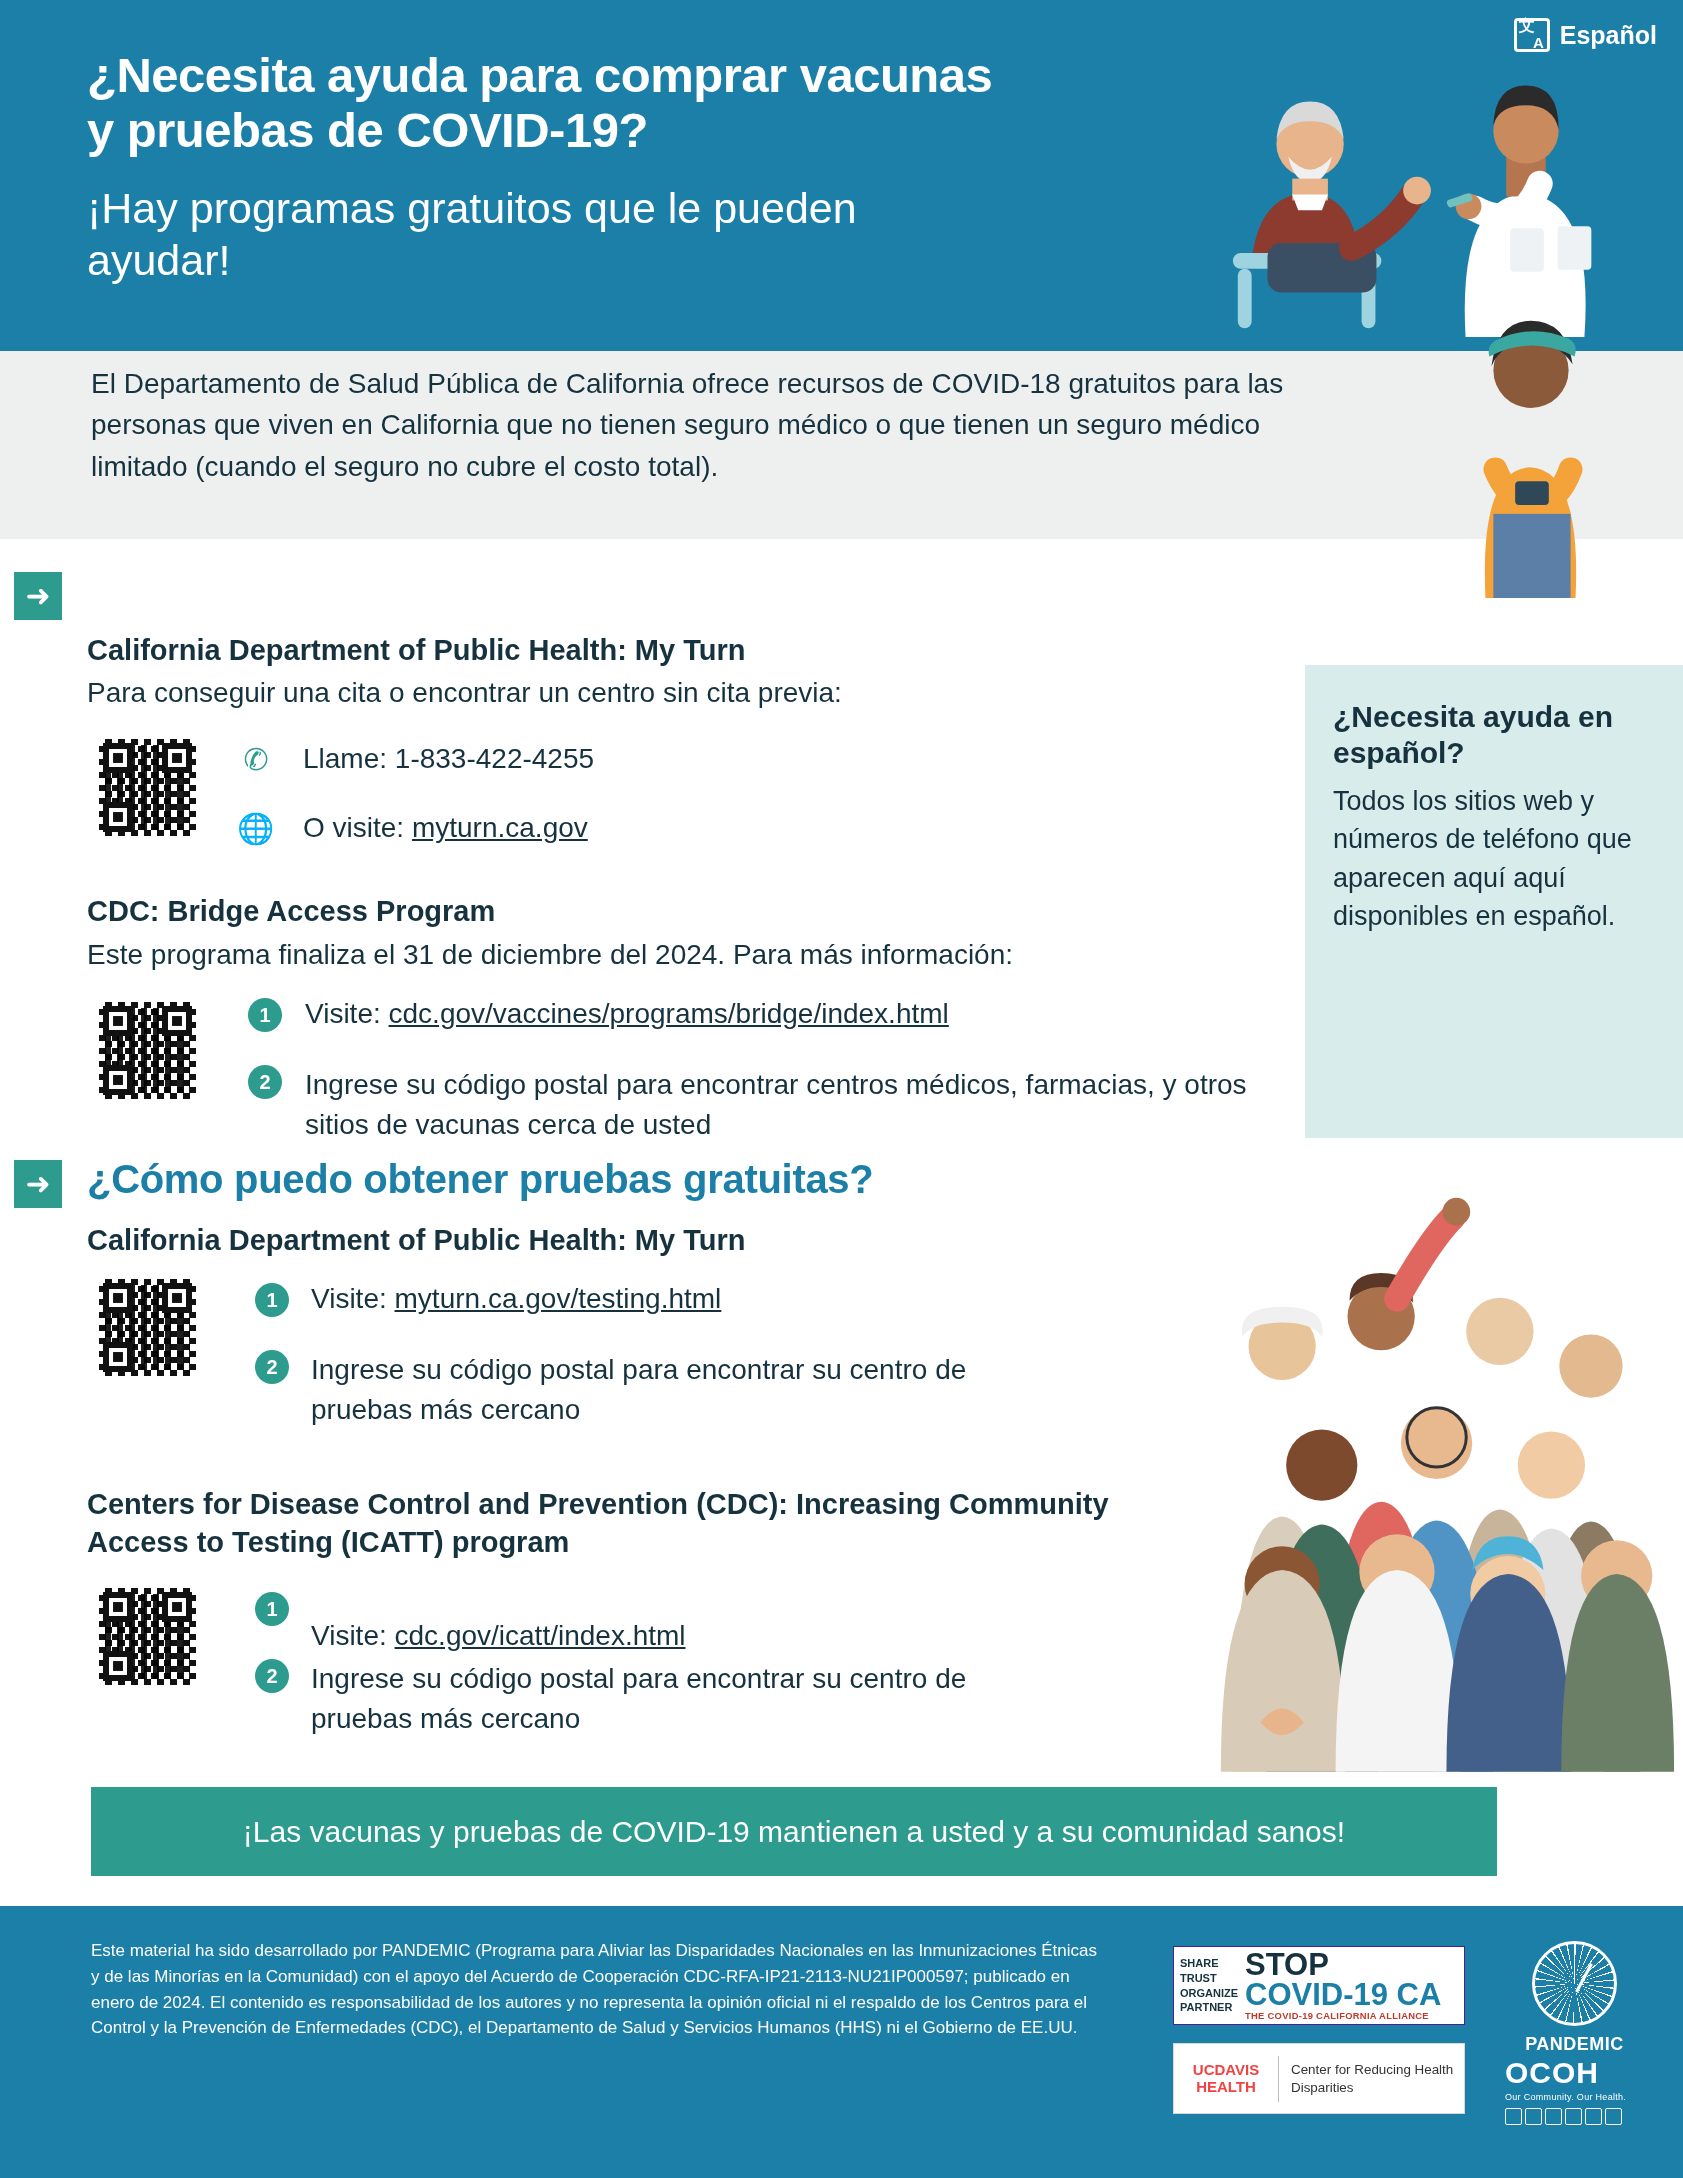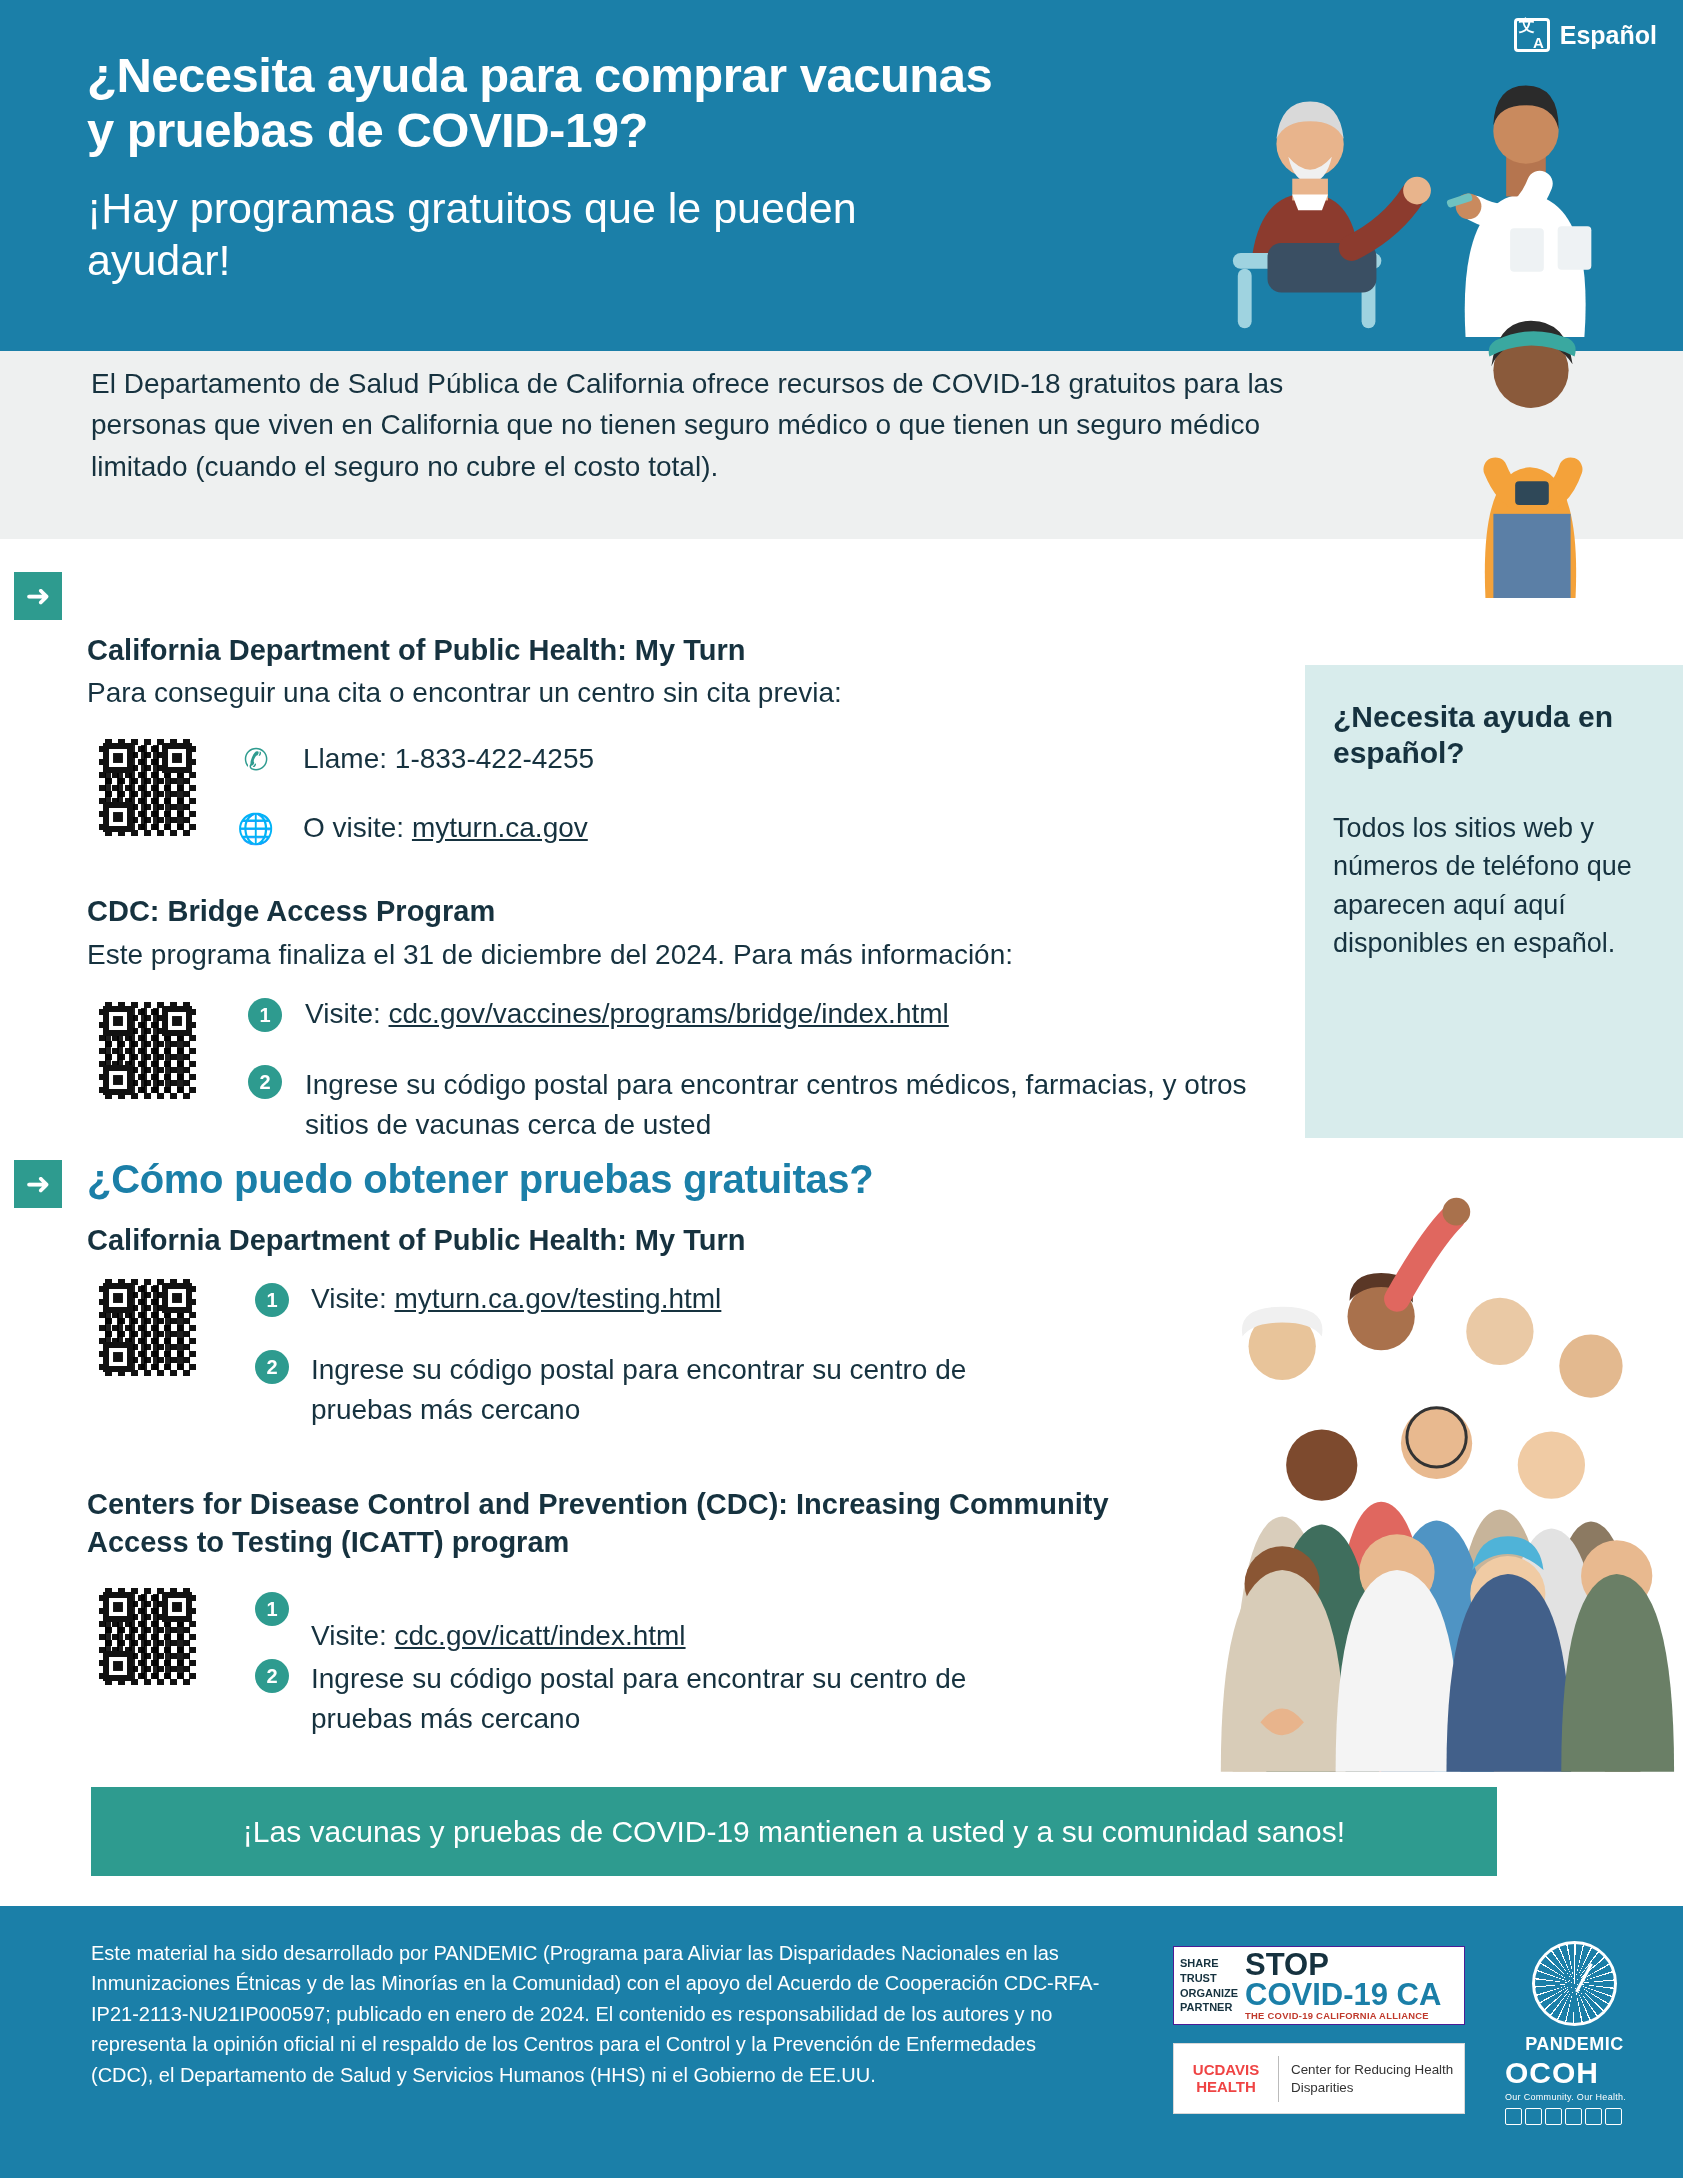--- a/index.html
+++ b/index.html
@@ -103,39 +103,39 @@
     display:flex;align-items:center;justify-content:center;
   }
 
   
   .help-box{
     position:absolute; left:1305px; top:665px; width:378px; height:473px;
     background:#d8ecec;
     padding:34px 28px;
   }
   .help-box h3{
-    margin:0 0 38px 0; font-size:30px; font-weight:bold; color:#16323f; line-height:1.2;
+    margin:0 0 11px 0; font-size:30px; font-weight:bold; color:#16323f; line-height:1.2;
   }
   .help-box p{ margin:0; font-size:27px; line-height:1.42; color:#16323f; }
 
   
   .green-banner{
     position:absolute; left:91px; top:1787px; width:1406px; height:89px;
     background:#2e9b8f; color:#fff; display:flex; align-items:center; justify-content:center;
     font-size:30px; font-weight:500; text-align:center; padding:0 20px;
   }
 
   
   .footer{
     position:absolute; left:0; top:1906px; width:1683px; height:272px;
     background:#1b7fa8;
   }
   .footer p{
     position:absolute; left:91px; top:32px; width:1010px; margin:0;
-    color:#ffffff; font-size:20px; line-height:1.52;
+    color:#ffffff; font-size:17px; line-height:1.52;
   }
   .logo-stop{
     position:absolute; left:1173px; top:40px; width:292px; height:79px;
     background:#fff; border:1px solid #4c1d95; display:flex; align-items:center;
   }
   .logo-stop .left{
     width:71px; font-size:11px; line-height:1.35; color:#16323f; padding-left:6px; font-weight:bold;
   }
   .logo-stop .right{ flex:1; padding-right:6px; }
   .logo-stop .stop{ font-size:31px; font-weight:bold; color:#16323f; line-height:.95; }

